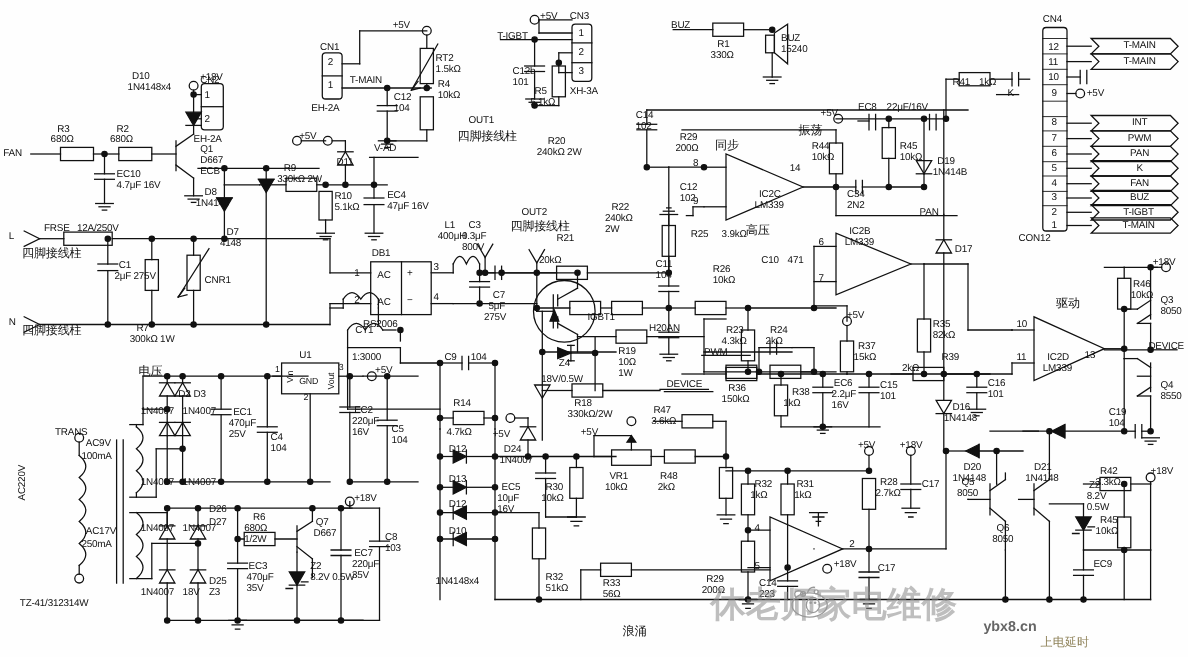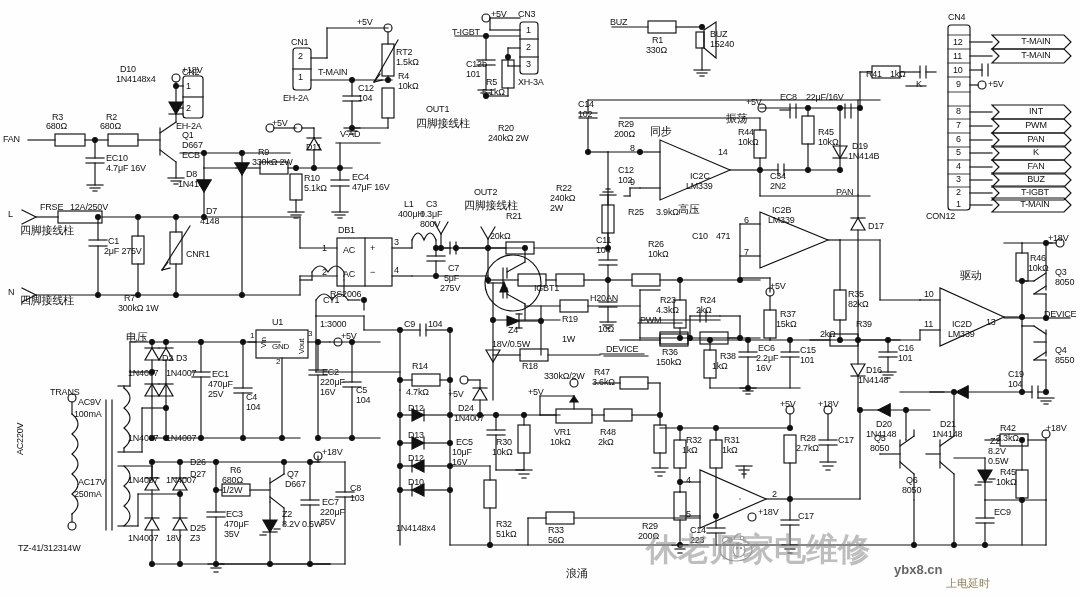--- a/index.html
+++ b/index.html
@@ -1184,23 +1184,23 @@
   <div class="lbl" style="left:692px;top:232px;">C10</div>
   <div class="lbl" style="left:716px;top:232px;">471</div>
   <div class="lbl" style="left:660px;top:296px;">R23</div>
   <div class="lbl" style="left:656px;top:306px;">4.3kΩ</div>
   <div class="lbl" style="left:700px;top:296px;">R24</div>
   <div class="lbl" style="left:696px;top:306px;">2kΩ</div>
 
   <div class="lbl" style="left:508px;top:310px;margin-top:16px;">Z4</div>
   <div class="lbl" style="left:492px;top:340px;">18V/0.5W</div>
   <div class="lbl" style="left:522px;top:362px;">R18</div>
-  <div class="lbl" style="left:544px;top:372px;">330kΩ/2W</div>
+  <div class="lbl" style="left:516px;top:372px;">330kΩ/2W</div>
   <div class="lbl" style="left:562px;top:315px;">R19</div>
-  <div class="lbl" style="left:562px;top:325px;margin-left:36px;">10Ω</div>
+  <div class="lbl" style="left:562px;top:325px;">10Ω</div>
   <div class="lbl" style="left:562px;top:335px;">1W</div>
   <div class="lbl" style="left:606px;top:345px;">DEVICE</div>
 
   <div class="lbl" style="left:578px;top:100px;">C14</div>
   <div class="lbl" style="left:578px;top:110px;">102</div>
   <div class="lbl cn" style="left:650px;top:126px;">同步</div>
   <div class="lbl cn" style="left:726px;top:113px;">振荡</div>
   <div class="lbl" style="left:630px;top:144px;">8</div>
   <div class="lbl" style="left:630px;top:178px;">9</div>
   <div class="lbl" style="left:718px;top:148px;">14</div>

